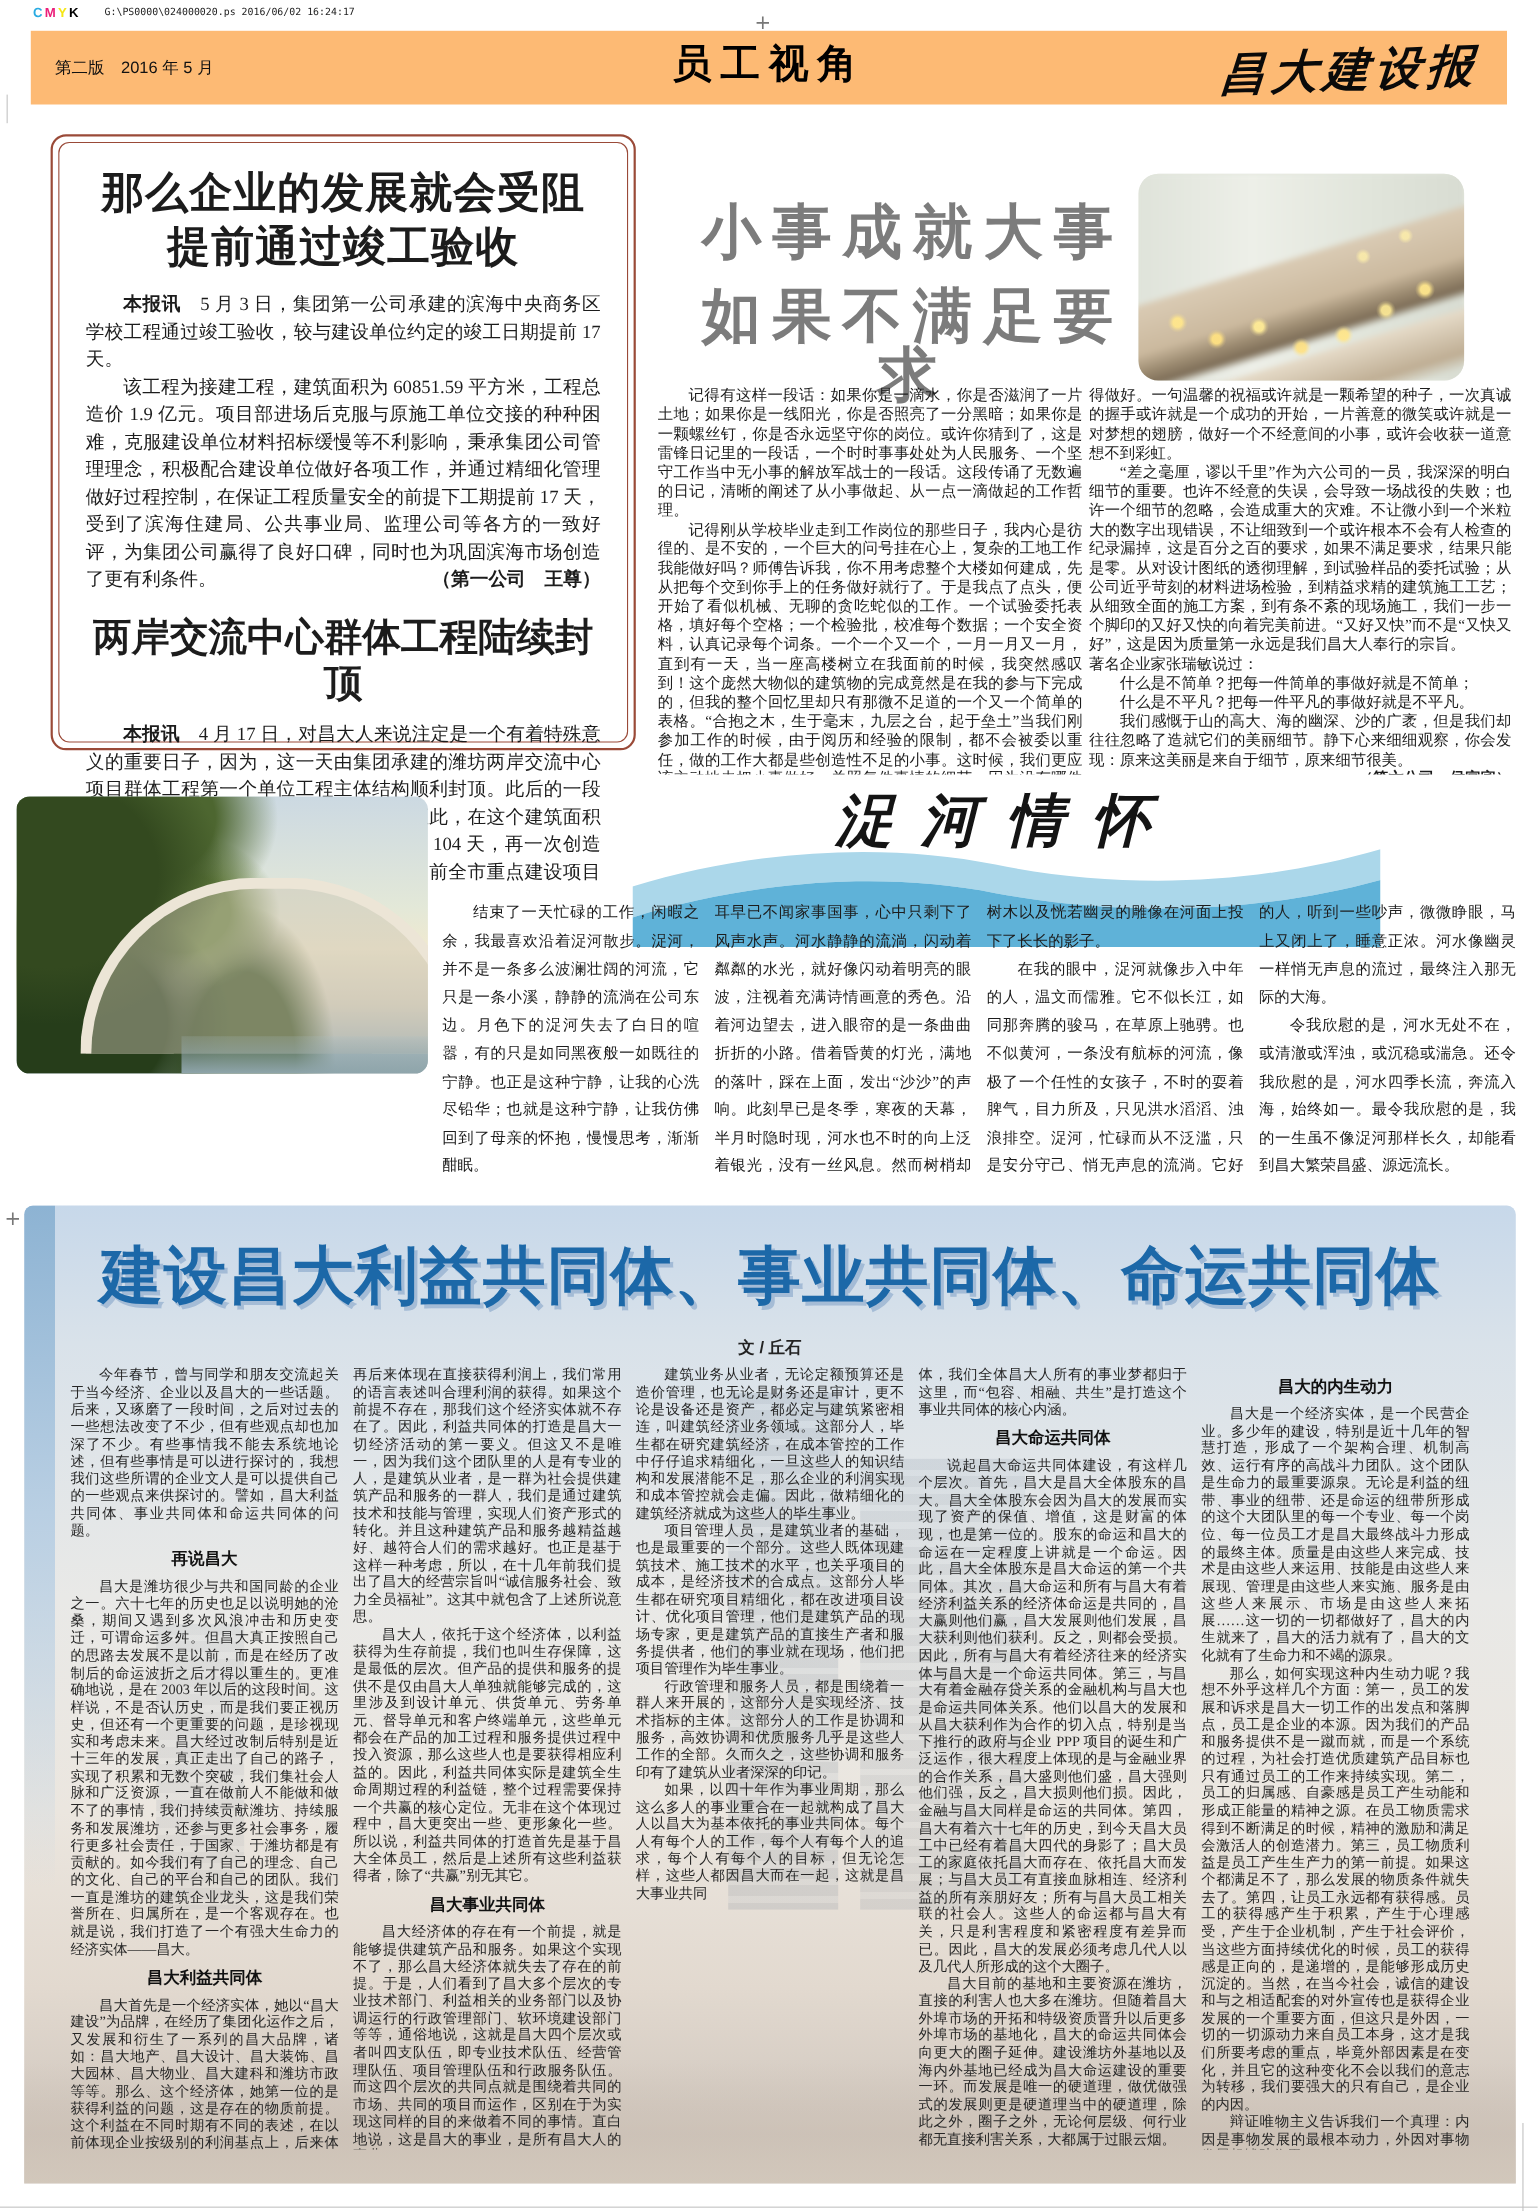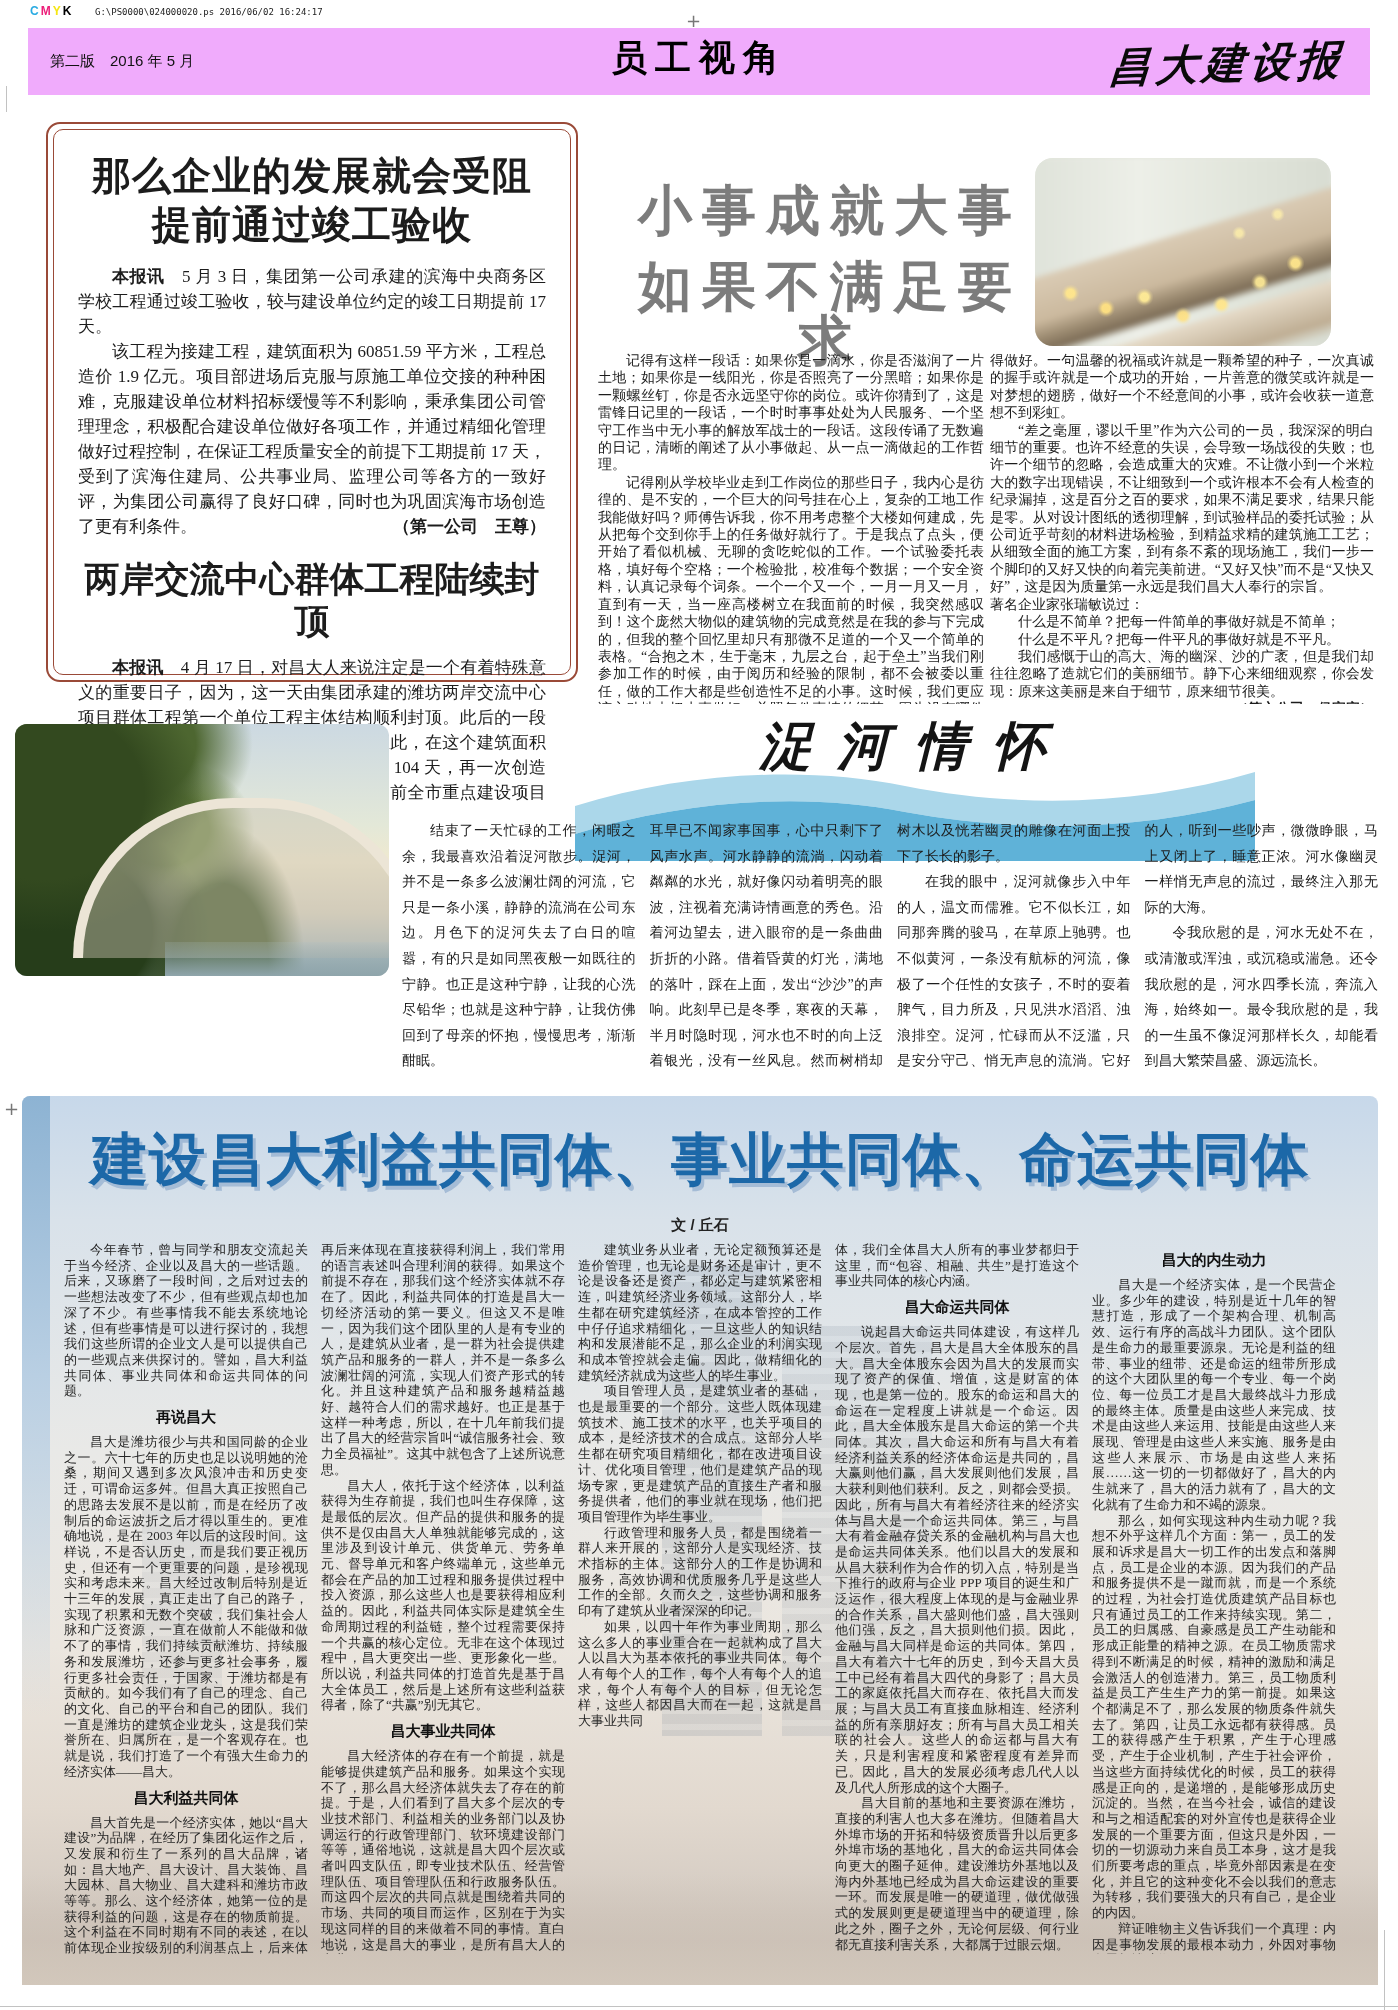--- a/index.html
+++ b/index.html
@@ -8,21 +8,21 @@
   
   .print-strip{position:absolute;left:0;top:0;width:100%;height:28px;background:#fff;}
   .cmyk{position:absolute;left:30px;top:4px;font-family:"Liberation Sans",sans-serif;
         font-weight:bold;font-size:12px;letter-spacing:2px;}
   .cmyk .c{color:#29abe2}.cmyk .m{color:#ec1e79}.cmyk .y{color:#f5e614}.cmyk .k{color:#000}
   .fileinfo{position:absolute;left:95px;top:7px;font-family:"DejaVu Sans Mono",monospace;
             font-size:9px;color:#222;}
   .reg-cross{position:absolute;font-size:18px;color:#777;font-family:"DejaVu Sans",sans-serif;line-height:1;}
   .edge-line{position:absolute;background:#c2c2c2;}
   
-  .masthead{position:absolute;left:28px;top:28px;width:1342px;height:67px;background:#f0abfc;}
+  .masthead{position:absolute;left:28px;top:28px;width:1342px;height:67px;background:#fdba74;}
   .edition{position:absolute;left:22px;top:24px;font-family:"Liberation Sans",sans-serif;
            font-size:15px;color:#111;}
   .section-title{position:absolute;left:50%;top:6px;transform:translateX(-50%);
            font-family:"DejaVu Sans",sans-serif;font-weight:900;font-size:36px;
            letter-spacing:8px;color:#000;white-space:nowrap;}
   .paper-name{position:absolute;right:26px;top:8px;font-family:"DejaVu Serif",serif;
            font-style:italic;font-weight:bold;font-size:42px;letter-spacing:5px;color:#0a0a0a;
            transform:skewX(-6deg) rotate(-2deg);white-space:nowrap;}
   
   .boxed-news{position:absolute;left:46px;top:122px;width:528px;height:556px;
@@ -218,21 +218,21 @@
   <div class="f-author">文 / 丘石</div>
   <div class="f-cols">
     <div class="fcol">
       <p class="p-ind">今年春节，曾与同学和朋友交流起关于当今经济、企业以及昌大的一些话题。后来，又琢磨了一段时间，之后对过去的一些想法改变了不少，但有些观点却也加深了不少。有些事情我不能去系统地论述，但有些事情是可以进行探讨的，我想我们这些所谓的企业文人是可以提供自己的一些观点来供探讨的。譬如，昌大利益共同体、事业共同体和命运共同体的问题。</p>
       <h4>再说昌大</h4>
       <p class="p-ind">昌大是潍坊很少与共和国同龄的企业之一。六十七年的历史也足以说明她的沧桑，期间又遇到多次风浪冲击和历史变迁，可谓命运多舛。但昌大真正按照自己的思路去发展不是以前，而是在经历了改制后的命运波折之后才得以重生的。更准确地说，是在 2003 年以后的这段时间。这样说，不是否认历史，而是我们要正视历史，但还有一个更重要的问题，是珍视现实和考虑未来。昌大经过改制后特别是近十三年的发展，真正走出了自己的路子，实现了积累和无数个突破，我们集社会人脉和广泛资源，一直在做前人不能做和做不了的事情，我们持续贡献潍坊、持续服务和发展潍坊，还参与更多社会事务，履行更多社会责任，于国家、于潍坊都是有贡献的。如今我们有了自己的理念、自己的文化、自己的平台和自己的团队。我们一直是潍坊的建筑企业龙头，这是我们荣誉所在、归属所在，是一个客观存在。也就是说，我们打造了一个有强大生命力的经济实体——昌大。</p>
       <h4>昌大利益共同体</h4>
       <p class="p-ind">昌大首先是一个经济实体，她以“昌大建设”为品牌，在经历了集团化运作之后，又发展和衍生了一系列的昌大品牌，诸如：昌大地产、昌大设计、昌大装饰、昌大园林、昌大物业、昌大建科和潍坊市政等等。那么、这个经济体，她第一位的是获得利益的问题，这是存在的物质前提。这个利益在不同时期有不同的表述，在以前体现企业按级别的利润基点上，后来体现在施工取费的标准上，</p>
     </div>
     <div class="fcol">
-      <p>再后来体现在直接获得利润上，我们常用的语言表述叫合理利润的获得。如果这个前提不存在，那我们这个经济实体就不存在了。因此，利益共同体的打造是昌大一切经济活动的第一要义。但这又不是唯一，因为我们这个团队里的人是有专业的人，是建筑从业者，是一群为社会提供建筑产品和服务的一群人，并不是一条多么波澜壮阔的河流，实现人们资产形式的转化。并且这种建筑产品和服务越精益越好、越符合人们的需求越好。也正是基于这样一种考虑，所以，在十几年前我们提出了昌大的经营宗旨叫“诚信服务社会、致力全员福祉”。这其中就包含了上述所说意思。</p>
+      <p>再后来体现在直接获得利润上，我们常用的语言表述叫合理利润的获得。如果这个前提不存在，那我们这个经济实体就不存在了。因此，利益共同体的打造是昌大一切经济活动的第一要义。但这又不是唯一，因为我们这个团队里的人是有专业的人，是建筑从业者，是一群为社会提供建筑产品和服务的一群人，我们是通过建筑技术和技能与管理，实现人们资产形式的转化。并且这种建筑产品和服务越精益越好、越符合人们的需求越好。也正是基于这样一种考虑，所以，在十几年前我们提出了昌大的经营宗旨叫“诚信服务社会、致力全员福祉”。这其中就包含了上述所说意思。</p>
       <p class="p-ind">昌大人，依托于这个经济体，以利益获得为生存前提，我们也叫生存保障，这是最低的层次。但产品的提供和服务的提供不是仅由昌大人单独就能够完成的，这里涉及到设计单元、供货单元、劳务单元、督导单元和客户终端单元，这些单元都会在产品的加工过程和服务提供过程中投入资源，那么这些人也是要获得相应利益的。因此，利益共同体实际是建筑全生命周期过程的利益链，整个过程需要保持一个共赢的核心定位。无非在这个体现过程中，昌大更突出一些、更形象化一些。所以说，利益共同体的打造首先是基于昌大全体员工，然后是上述所有这些利益获得者，除了“共赢”别无其它。</p>
       <h4>昌大事业共同体</h4>
       <p class="p-ind">昌大经济体的存在有一个前提，就是能够提供建筑产品和服务。如果这个实现不了，那么昌大经济体就失去了存在的前提。于是，人们看到了昌大多个层次的专业技术部门、利益相关的业务部门以及协调运行的行政管理部门、软环境建设部门等等，通俗地说，这就是昌大四个层次或者叫四支队伍，即专业技术队伍、经营管理队伍、项目管理队伍和行政服务队伍。而这四个层次的共同点就是围绕着共同的市场、共同的项目而运作，区别在于为实现这同样的目的来做着不同的事情。直白地说，这是昌大的事业，是所有昌大人的事业。</p>
 
     </div>
     <div class="fcol">
       <p class="p-ind">建筑业务从业者，无论定额预算还是造价管理，也无论是财务还是审计，更不论是设备还是资产，都必定与建筑紧密相连，叫建筑经济业务领域。这部分人，毕生都在研究建筑经济，在成本管控的工作中仔仔追求精细化，一旦这些人的知识结构和发展潜能不足，那么企业的利润实现和成本管控就会走偏。因此，做精细化的建筑经济就成为这些人的毕生事业。</p>
       <p class="p-ind">项目管理人员，是建筑业者的基础，也是最重要的一个部分。这些人既体现建筑技术、施工技术的水平，也关乎项目的成本，是经济技术的合成点。这部分人毕生都在研究项目精细化，都在改进项目设计、优化项目管理，他们是建筑产品的现场专家，更是建筑产品的直接生产者和服务提供者，他们的事业就在现场，他们把项目管理作为毕生事业。</p>
       <p class="p-ind">行政管理和服务人员，都是围绕着一群人来开展的，这部分人是实现经济、技术指标的主体。这部分人的工作是协调和服务，高效协调和优质服务几乎是这些人工作的全部。久而久之，这些协调和服务印有了建筑从业者深深的印记。</p>
       <p class="p-ind">如果，以四十年作为事业周期，那么这么多人的事业重合在一起就构成了昌大人以昌大为基本依托的事业共同体。每个人有每个人的工作，每个人有每个人的追求，每个人有每个人的目标，但无论怎样，这些人都因昌大而在一起，这就是昌大事业共同</p>

